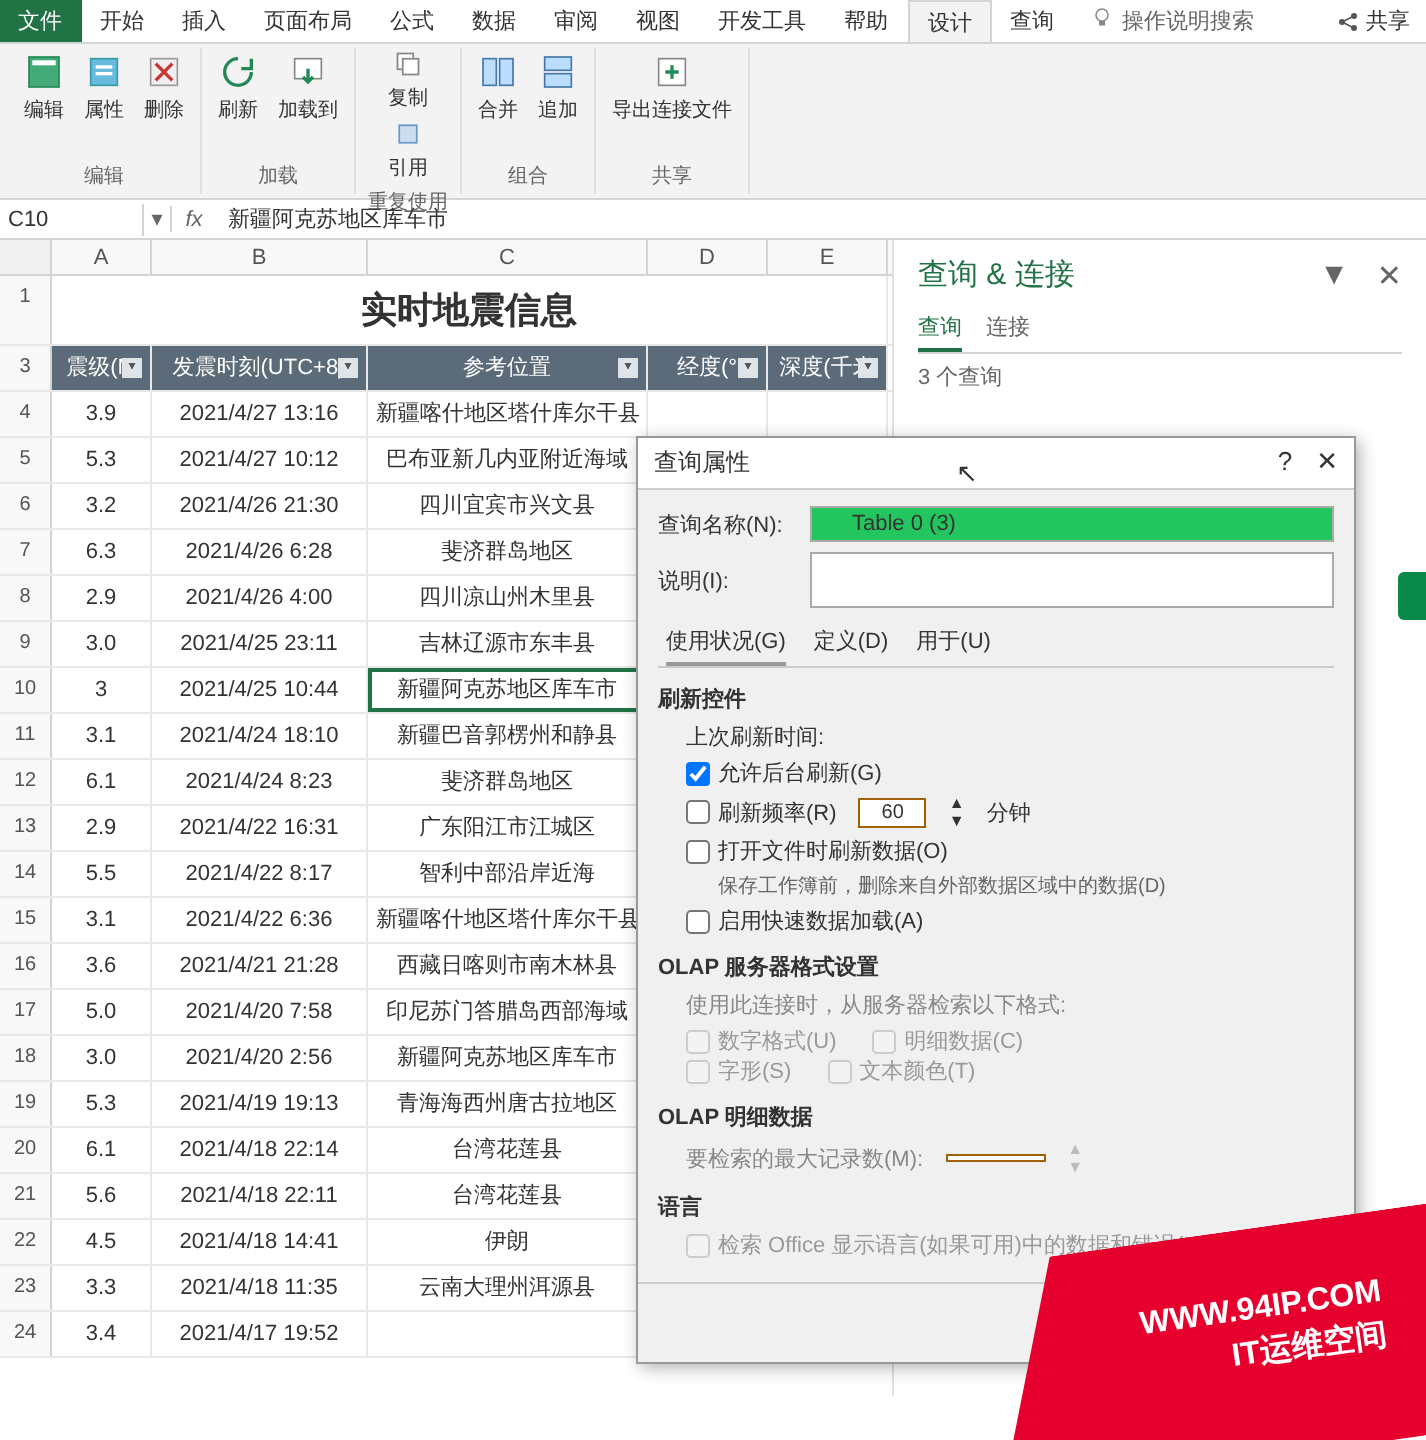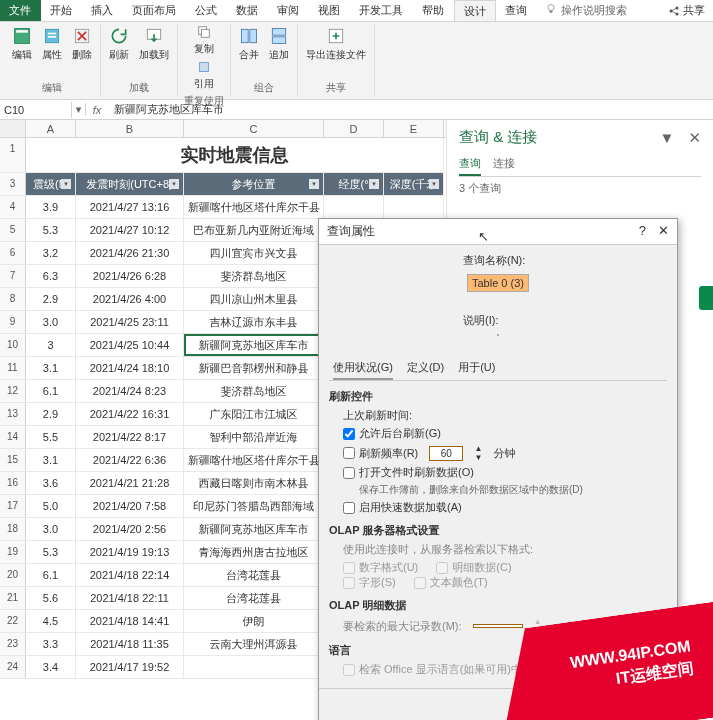--- a/index.html
+++ b/index.html
@@ -55,23 +55,23 @@
 .sp-tabs { display: flex; gap: 12px; border-bottom: 1px solid #d4d4d4; margin-bottom: 4px; }
 .sp-tab { padding: 3px 0; font-size: 11px; color: #666; }
 .sp-tab.active { color: #217346; border-bottom: 2px solid #217346; }
 .sp-info { font-size: 11px; color: #666; }
 
 
 .dialog { position: absolute; left: 318px; top: 218px; width: 360px; background: #f0f0f0; border: 1px solid #999; box-shadow: 2px 2px 8px rgba(0,0,0,0.3); }
 .dlg-title { background: #fff; padding: 4px 8px; font-size: 12px; display: flex; justify-content: space-between; border-bottom: 1px solid #ccc; }
 .dlg-close { cursor: pointer; font-size: 13px; display:flex; gap:12px;}
 .dlg-body { padding: 8px 10px; }
-.dlg-row { display: flex; align-items: center; margin-bottom: 21px; gap: 6px; flex-direction: column; }
+.dlg-row { display: flex; align-items: center; margin-bottom: 5px; gap: 6px; }
 .dlg-label { width: 70px; font-size: 11px; }
-.dlg-input { flex: 1; border: 1px solid #aaa; padding: 2px 4px; font-size: 11px; background: #fdba74; }
+.dlg-input { flex: 1; border: 1px solid #aaa; padding: 2px 20px; font-size: 11px; background: #22c55e; }
 .dlg-textarea { flex: 1; border: 1px solid #aaa; height: 28px; background: #fff; }
 .dlg-tabs { display: flex; gap: 14px; border-bottom: 1px solid #ccc; margin: 6px 0; padding: 0 4px; }
 .dlg-tabs .t { font-size: 11px; padding: 3px 0; }
 .dlg-tabs .t.active { border-bottom: 2px solid #999; }
 .dlg-section { font-size: 11px; font-weight: bold; margin: 8px 0 4px 0; }
 .dlg-opt { font-size: 11px; margin: 3px 0 3px 14px; display: flex; align-items: center; gap: 4px; }
 .dlg-opt input[type=checkbox]{ width:12px; height:12px;}
 .dlg-sub { font-size: 10px; color: #666; margin-left: 30px; }
 .dlg-inline { display:flex; gap:18px; margin-left:14px;}
 .dlg-num { width:34px; border:1px solid #a16207; text-align:center; font-size:10px; background:#fff; padding:1px;}

